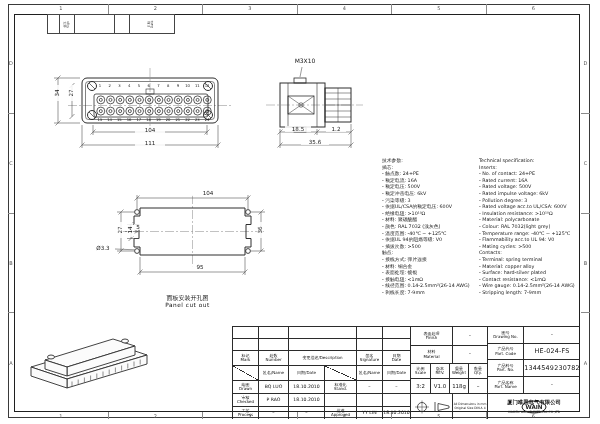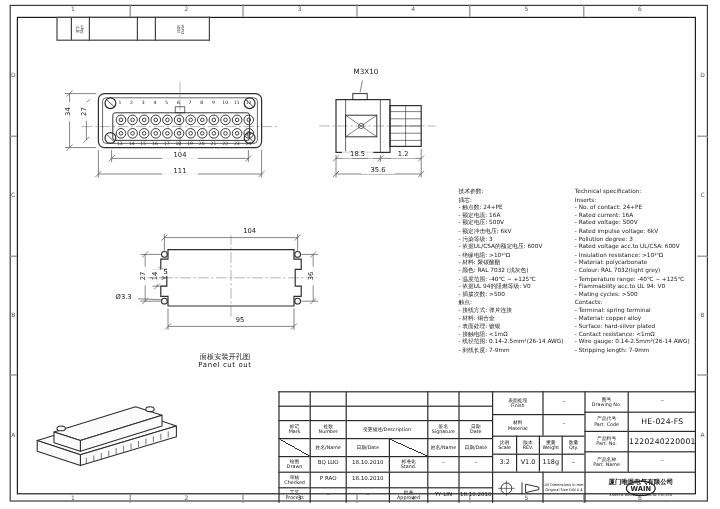--- a/index.html
+++ b/index.html
@@ -494,21 +494,21 @@
 Original Size DIN A 4</div>
 
     <div class="tc" style="left:77px;top:0;width:36px;height:17px">图号
 Drawing No.</div>
     <div class="tc val" style="left:113px;top:0;width:57px;height:17px">–</div>
     <div class="tc" style="left:77px;top:17px;width:36px;height:16px">产品代号
 Part. Code</div>
     <div class="tc val big" style="left:113px;top:17px;width:57px;height:16px">HE-024-FS</div>
     <div class="tc" style="left:77px;top:33px;width:36px;height:17px">产品料号
 Part. No.</div>
-    <div class="tc val big" style="left:113px;top:33px;width:57px;height:17px">1220240220001</div>
+    <div class="tc val big" style="left:113px;top:33px;width:57px;height:17px">1344549230782</div>
     <div class="tc" style="left:77px;top:50px;width:36px;height:17px">产品名称
 Part. Name</div>
     <div class="tc val" style="left:113px;top:50px;width:57px;height:17px">–</div>
     <div class="tc company" style="left:77px;top:67px;width:93px;height:26px">
       <svg class="logo-oval" width="26" height="14" viewBox="0 0 26 14">
         <ellipse cx="13" cy="7" rx="12" ry="6" fill="none" stroke="#222" stroke-width="1"></ellipse>
         <text x="13" y="9.2" text-anchor="middle" font-size="5.6" font-weight="bold" fill="#222">WAIN</text>
       </svg>
       <div>
         <div class="cn">厦门唯恩电气有限公司</div>

